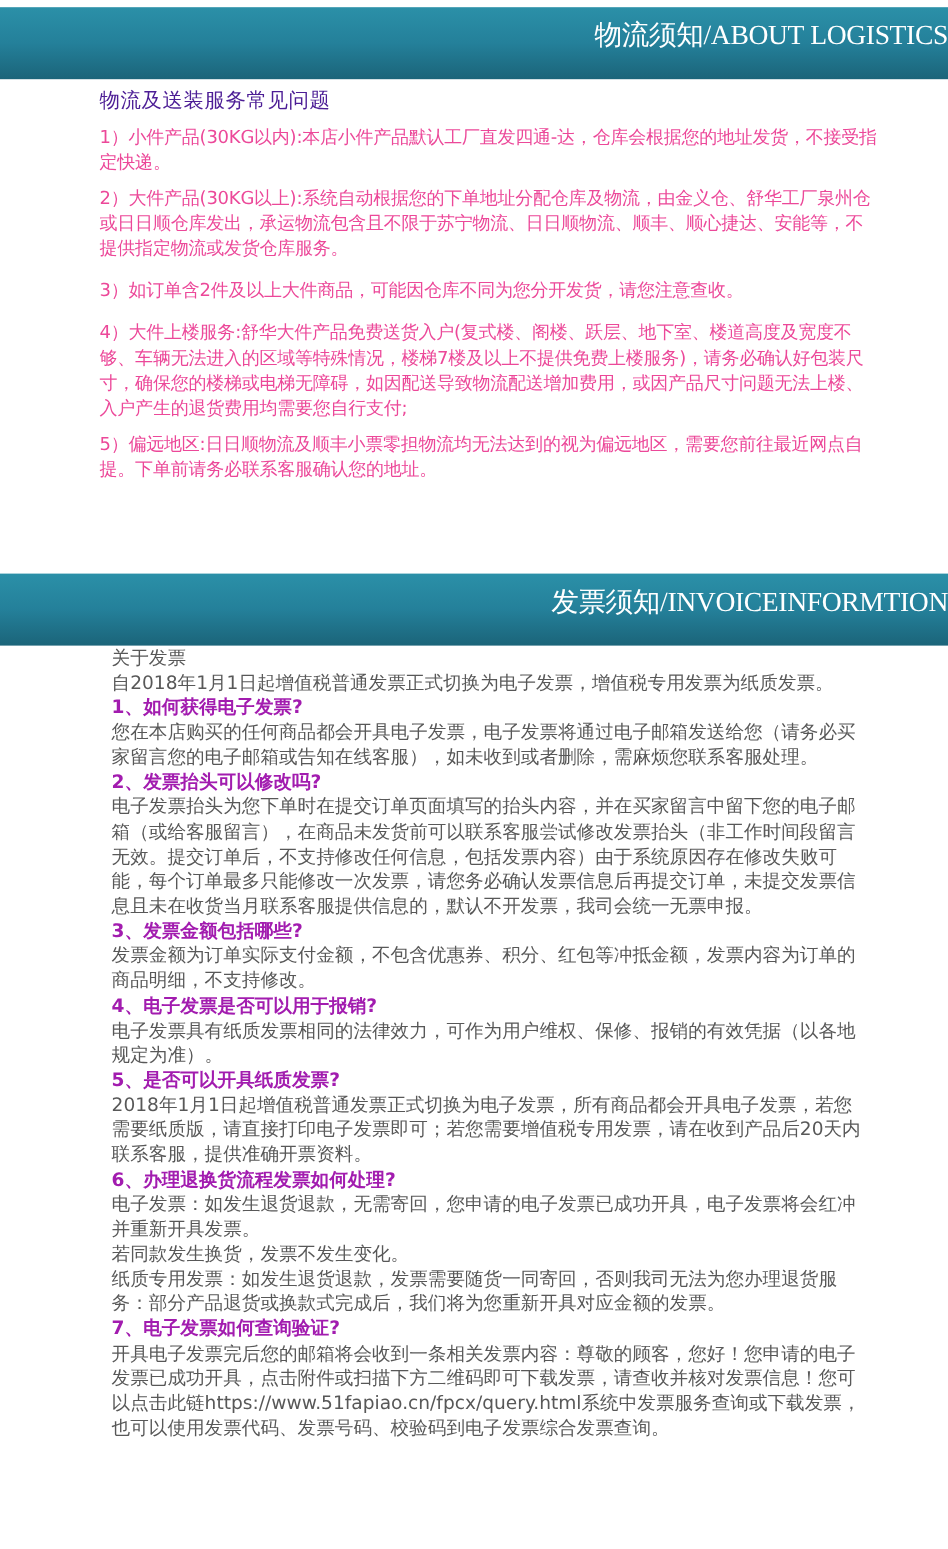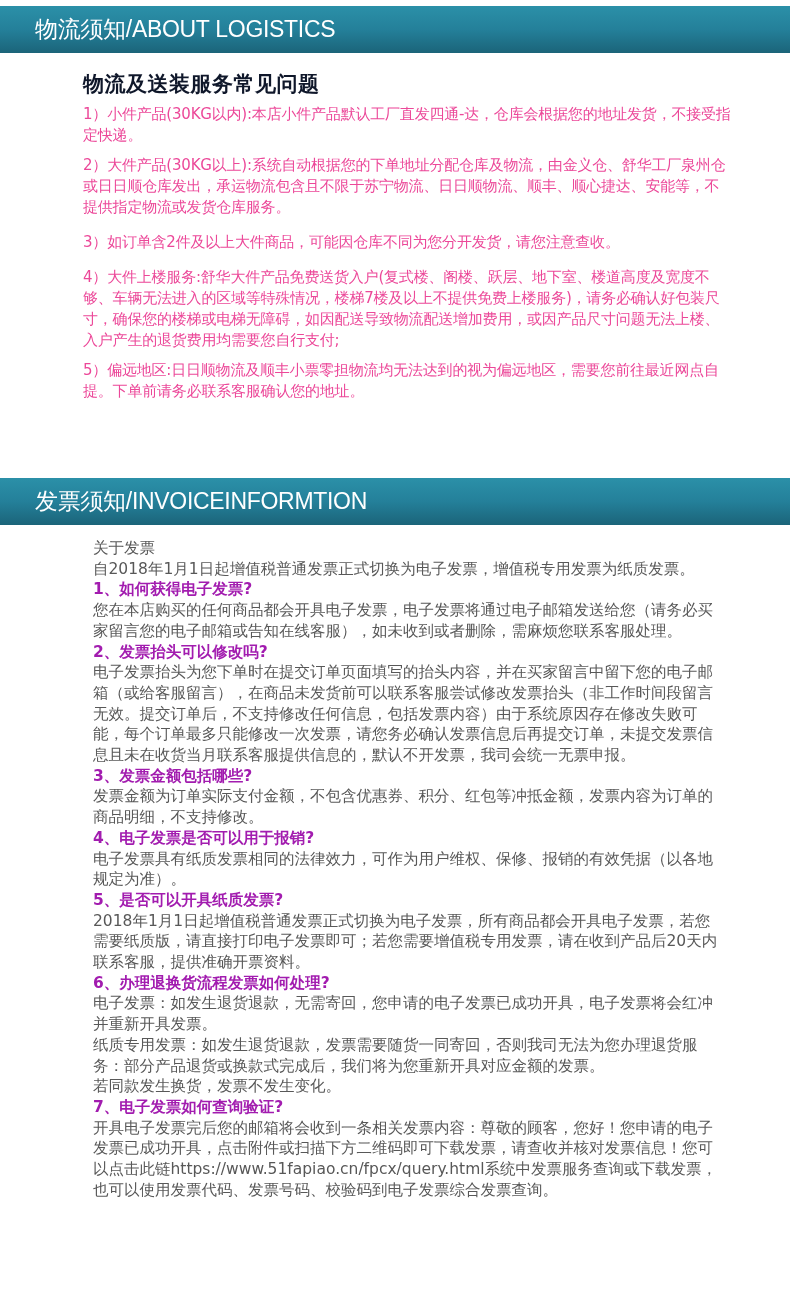--- a/index.html
+++ b/index.html
@@ -1,34 +1,34 @@
 <!DOCTYPE html>
 <html><head>
 <meta charset="utf-8">
 <style>
   html, body { margin: 0; padding: 0; background: #ffffff; }
   body { width: 790px; height: 1291px; position: relative; overflow: hidden;
          font-family: "DejaVu Sans", "Liberation Sans", sans-serif; }
   .section-header {
-    position: absolute; left: 0; width: 790px; height: 47px;
+    position: absolute; left: 0; width: 790px; height: 60px;
     background: linear-gradient(to bottom, #2b90a8 0%, #24809a 50%, #1b6479 100%);
     color: #ffffff; box-sizing: border-box; padding-left: 35px;
-    font-family: Liberation Sans, sans-serif;
-    font-size: 23px; line-height: 47px; white-space: nowrap; letter-spacing: -0.3px;
+    font-family: Liberation Serif, serif;
+    font-size: 23px; line-height: 47px; white-space: nowrap; letter-spacing: -0.3px; text-align: right;
   }
   #hdr-logistics { top: 6px; }
   #hdr-invoice { top: 478px; }
 
   .logistics-body {
     position: absolute; left: 83px; top: 68px; width: 650px;
     color: #6b6b6b;
   }
   .logistics-subtitle {
-    font-size: 21px; line-height: 32px; margin: 0 0 4px 0; font-weight: bold;
-    color: #0f172a; letter-spacing: 0.5px;
+    font-size: 17px; line-height: 32px; margin: 0 0 4px 0; font-weight: normal;
+    color: #4c1d95; letter-spacing: 0.5px;
   }
   .logistics-item {
     font-size: 15px; line-height: 21px; margin: 0 0 9px 0; color: #ec4899;
     letter-spacing: -0.2px;
   }
   .logistics-item.gap-lg { margin-bottom: 14px; }
 
   .invoice-body {
     position: absolute; left: 93px; top: 538px; width: 630px;
     color: #585858; font-size: 15.5px; line-height: 20.7px;
@@ -70,18 +70,18 @@
   <p>发票金额为订单实际支付金额，不包含优惠券、积分、红包等冲抵金额，发票内容为订单的商品明细，不支持修改。</p>
 
   <p class="q">4、电子发票是否可以用于报销?</p>
   <p>电子发票具有纸质发票相同的法律效力，可作为用户维权、保修、报销的有效凭据（以各地规定为准）。</p>
 
   <p class="q">5、是否可以开具纸质发票?</p>
   <p>2018年1月1日起增值税普通发票正式切换为电子发票，所有商品都会开具电子发票，若您需要纸质版，请直接打印电子发票即可；若您需要增值税专用发票，请在收到产品后20天内联系客服，提供准确开票资料。</p>
 
   <p class="q">6、办理退换货流程发票如何处理?</p>
   <p>电子发票：如发生退货退款，无需寄回，您申请的电子发票已成功开具，电子发票将会红冲并重新开具发票。</p>
+  <p>若同款发生换货，发票不发生变化。</p>
   <p>纸质专用发票：如发生退货退款，发票需要随货一同寄回，否则我司无法为您办理退货服务：部分产品退货或换款式完成后，我们将为您重新开具对应金额的发票。</p>
-  <p>若同款发生换货，发票不发生变化。</p>
 
   <p class="q">7、电子发票如何查询验证?</p>
   <p>开具电子发票完后您的邮箱将会收到一条相关发票内容：尊敬的顾客，您好！您申请的电子发票已成功开具，点击附件或扫描下方二维码即可下载发票，请查收并核对发票信息！您可以点击此链https://www.51fapiao.cn/fpcx/query.html系统中发票服务查询或下载发票，也可以使用发票代码、发票号码、校验码到电子发票综合发票查询。</p>
 </div>
 
 </body></html>

